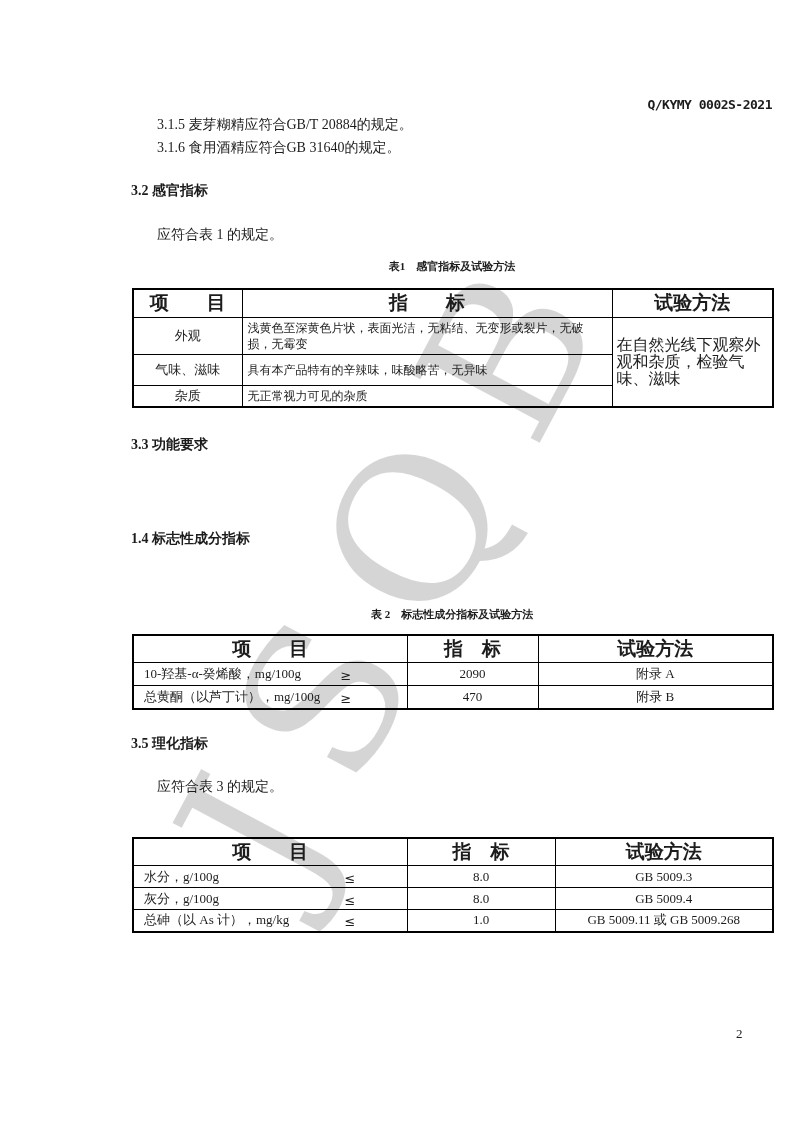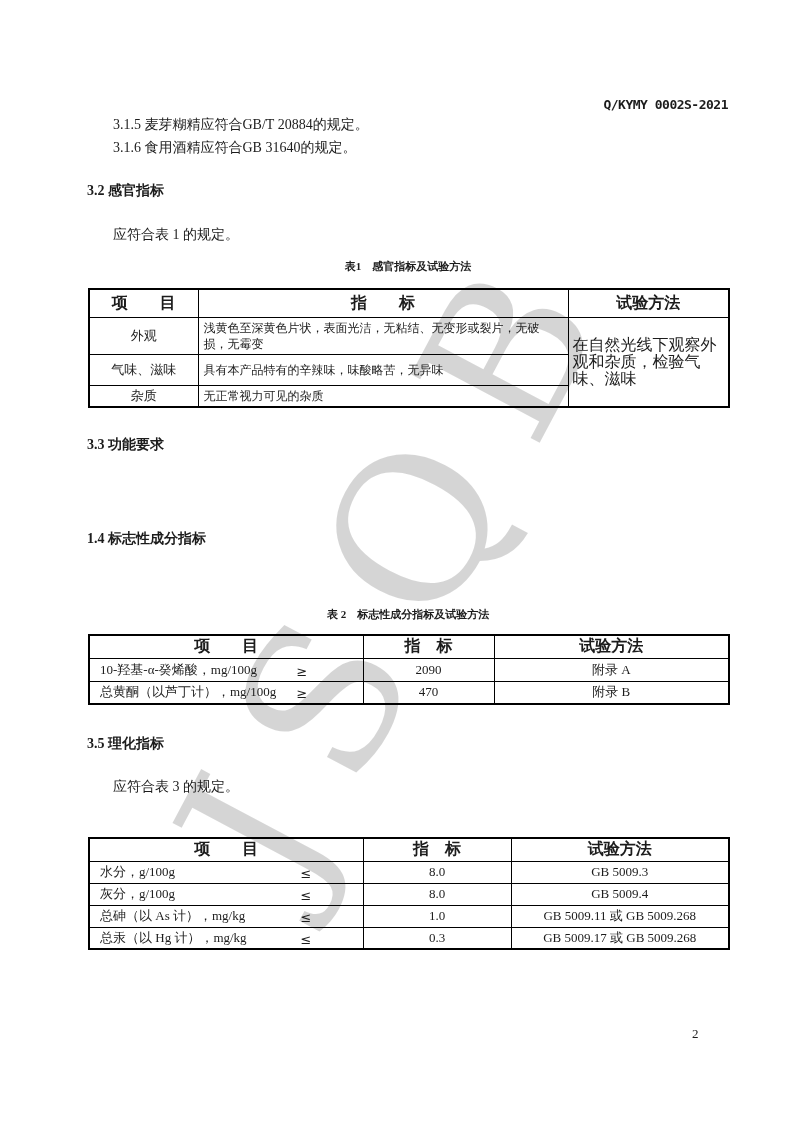--- a/index.html
+++ b/index.html
@@ -22,21 +22,21 @@
     font-family:"DejaVu Serif",serif;
     font-size:200px;
     letter-spacing:42px;
     color:rgba(0,0,0,0.165);
     white-space:nowrap;
     z-index:0;
     user-select:none;
     pointer-events:none;
   }
   
-  .content { position:absolute; inset:0; z-index:1; }
+  .content { position:absolute; inset:0; z-index:1;margin-left:44px; }
   .abs { position:absolute; }
   .doc-ref {
     left:88px; top:97px; width:640px;
     text-align:right;
     font-family:"DejaVu Sans Mono","Liberation Mono",monospace;
     font-size:13px; font-weight:bold; letter-spacing:-0.5px;
   }
   .para { font-size:14px; line-height:16px; white-space:nowrap; }
   .ind  { left:113px;text-align:center; }
   .hd   { left:87px; font-weight:bold; }
@@ -64,21 +64,21 @@
   }
   .t1 { top:288px; width:640px; }
   .t2 { top:634px; width:640px; }
   .t3 { top:837px; width:640px; }
   table.t th, table.t td {
     border:1px solid #000;
     vertical-align:middle;
     font-weight:normal;
     padding:0 5px;
   }
-  table.t th { font-weight:bold; text-align:center; font-size:16px; }
+  table.t th { font-weight:bold; text-align:center; font-size:19px; }
   td.c { text-align:center; }
   td.l { text-align:left; }
   .t1 tr.hr  { height:28px; }
   .t1 tr.r0  { height:33px; }
   .t1 tr.r1  { height:31px; }
   .t1 tr.r2  { height:19px; }
   .t1 td.spec { font-size:12px; line-height:16px; padding:2px 5px; }
   .t1 td.method { font-size:16px; line-height:17px; text-align:left; padding:2px 4px; }
   .t2 tr { height:23px; }
   .t3 tr { height:22px; }
@@ -219,29 +219,19 @@
         <tr>
           <td class="item-cell">
             <div class="item-flex">
               <span>总砷（以 As 计），mg/kg</span>
               <span class="op">≤</span>
             </div>
           </td>
           <td class="c">1.0</td>
           <td class="c">GB 5009.11 或 GB 5009.268</td>
         </tr>
-        <tr>
-          <td class="item-cell">
-            <div class="item-flex">
-              <span>总汞（以 Hg 计），mg/kg</span>
-              <span class="op">≤</span>
-            </div>
-          </td>
-          <td class="c">0.3</td>
-          <td class="c">GB 5009.17 或 GB 5009.268</td>
-        </tr>
       </tbody>
     </table>
 
     <div class="abs page-num">2</div>
 
   </div>
 </div>
 
 </body></html>

